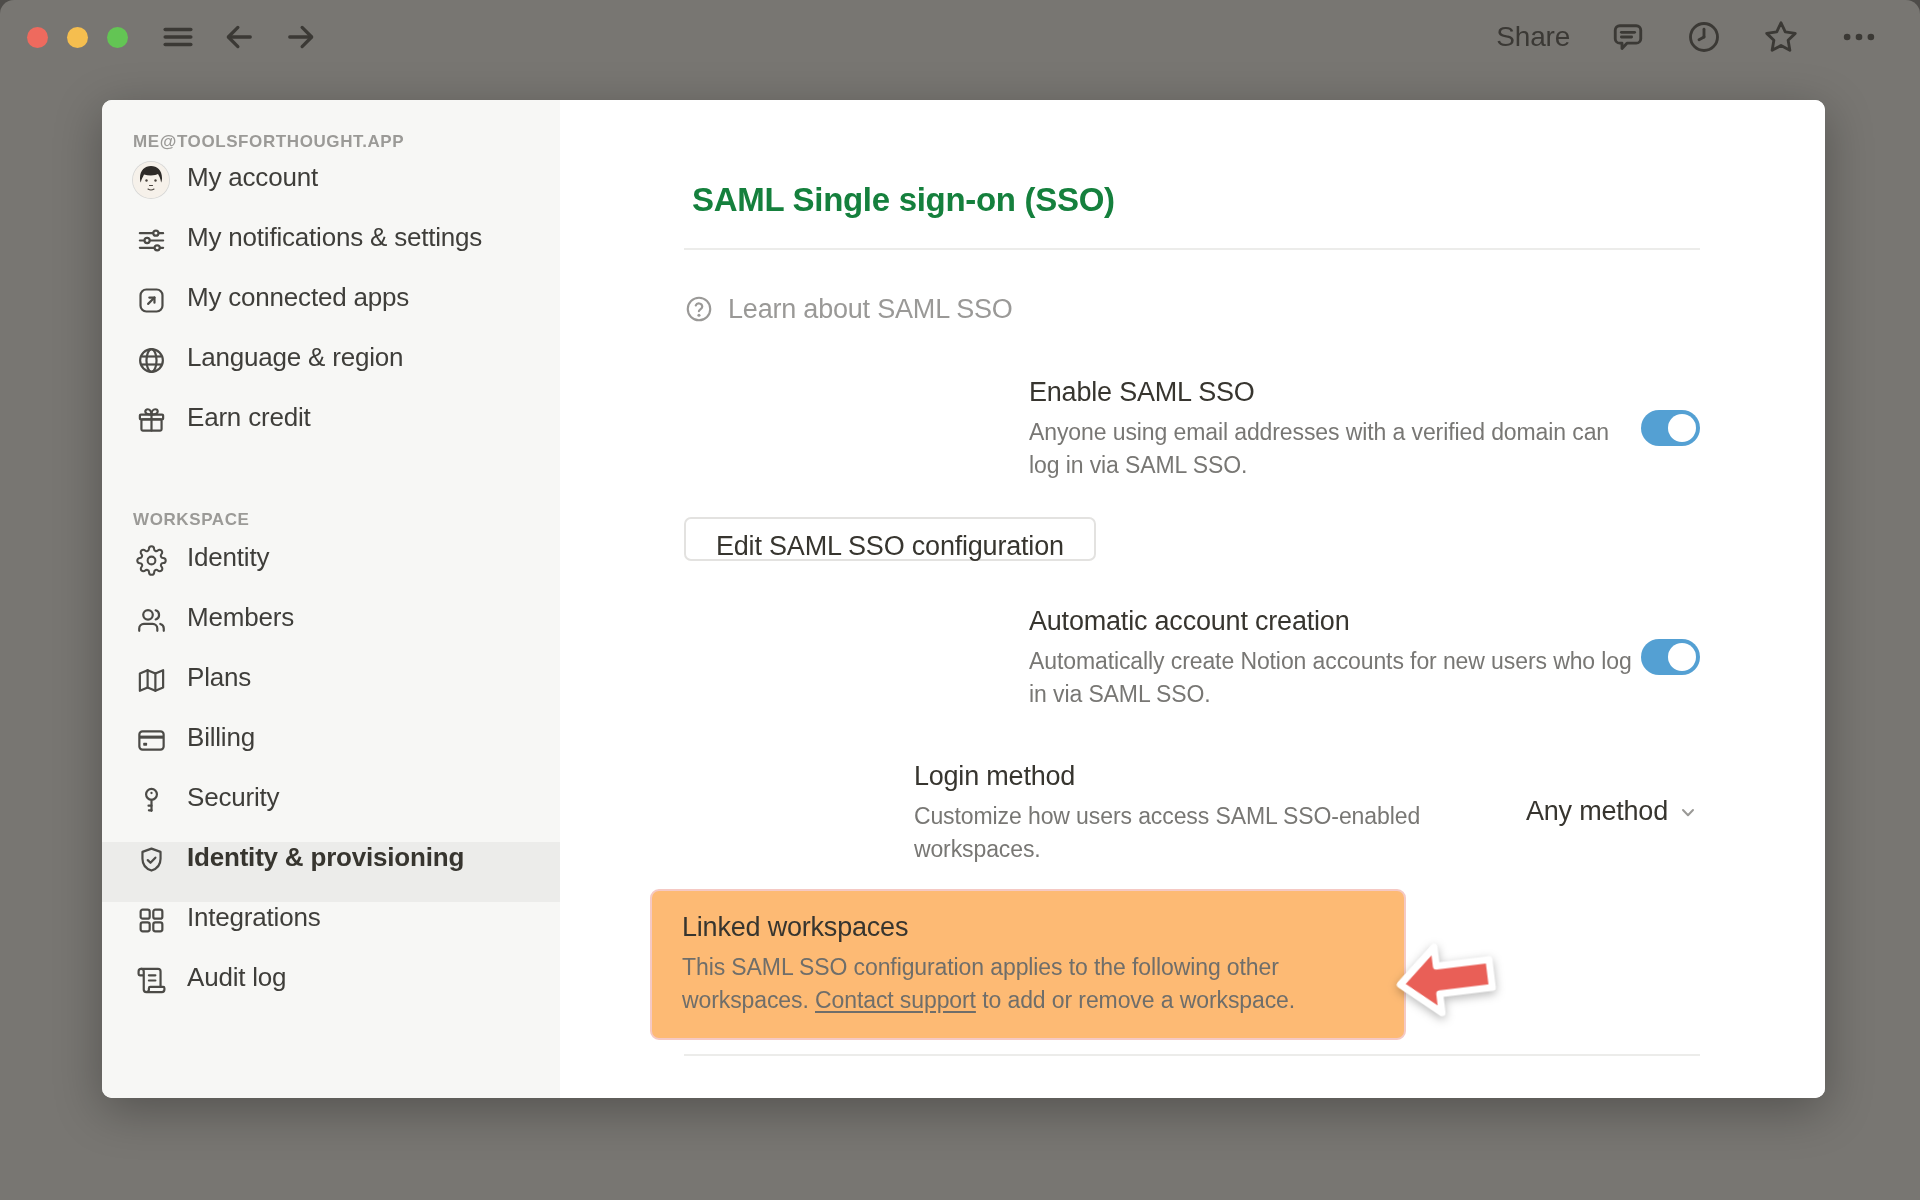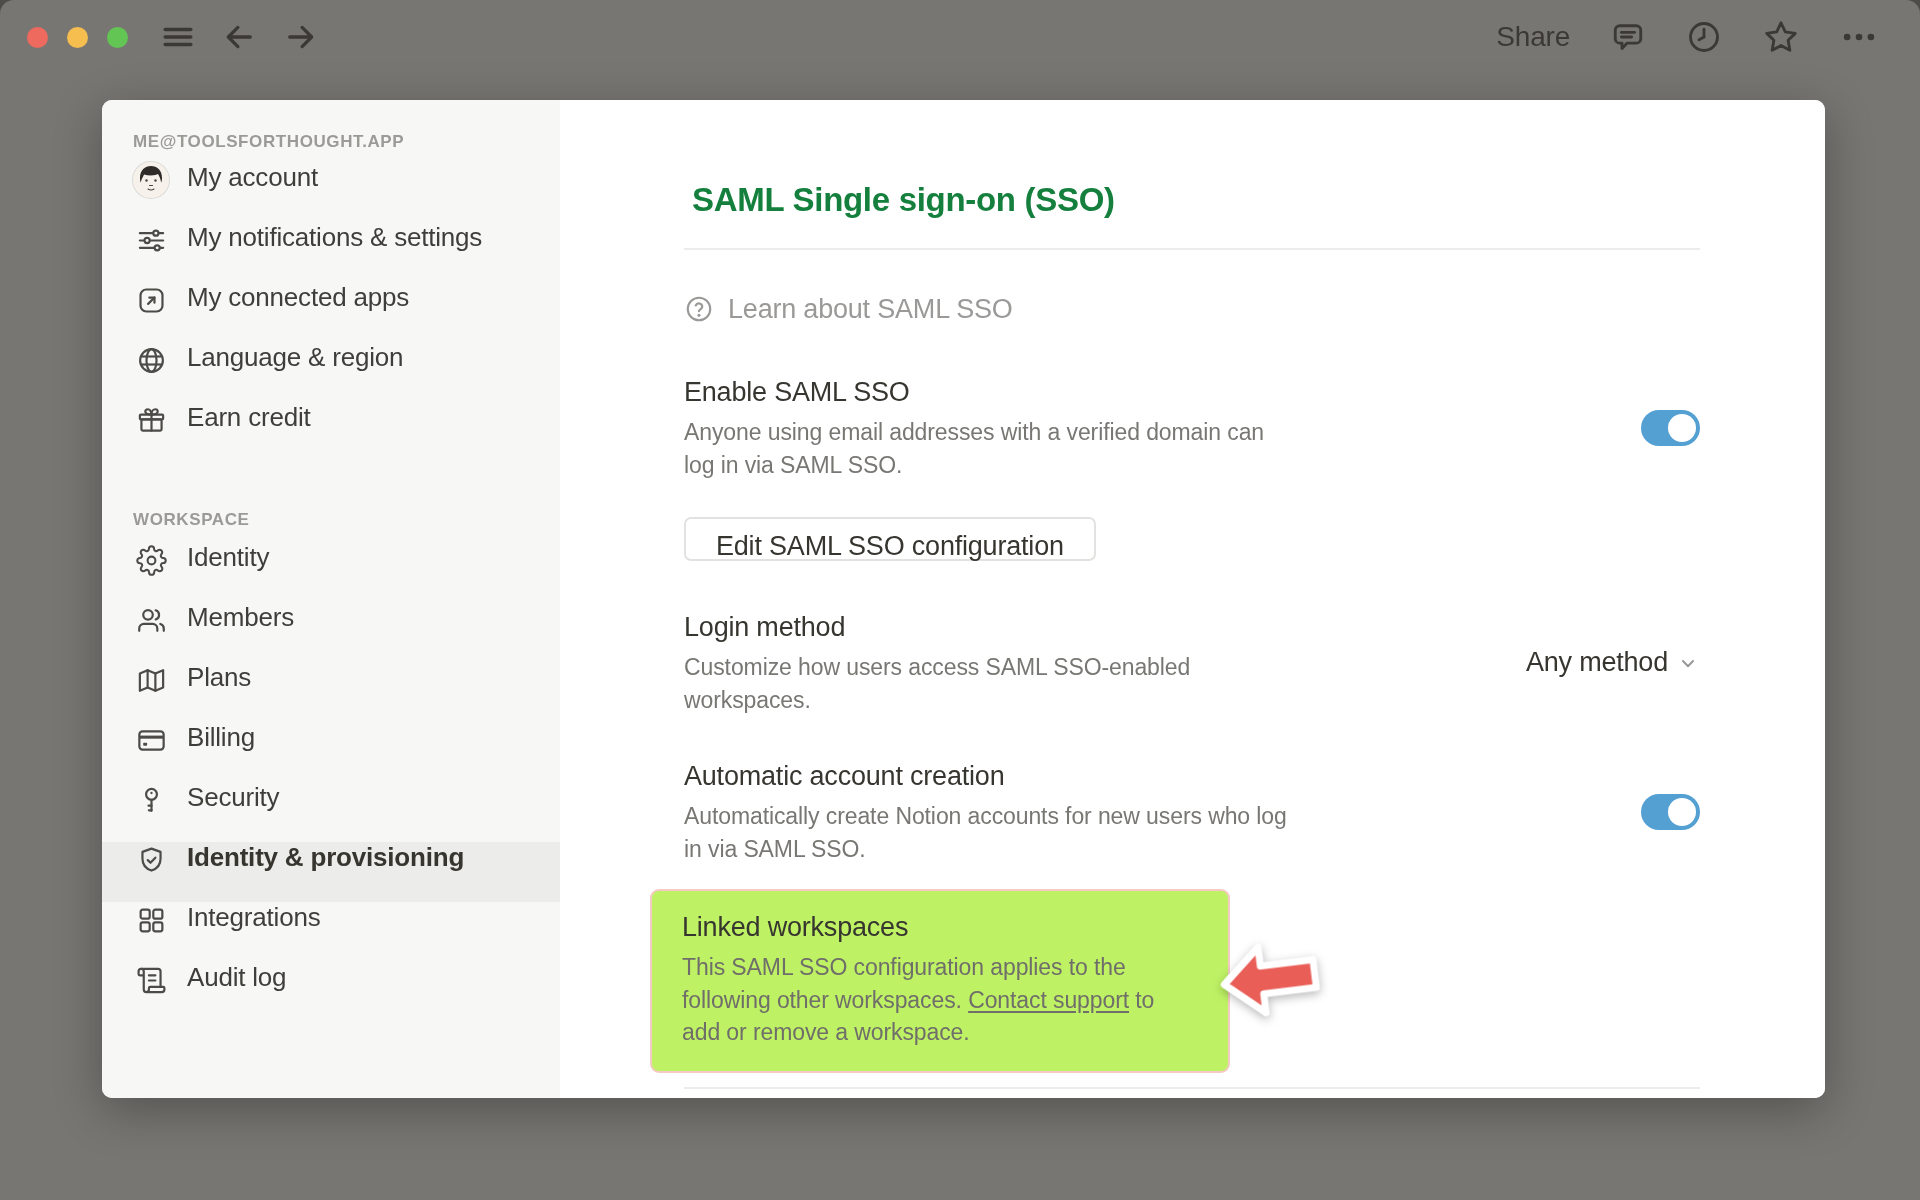--- a/index.html
+++ b/index.html
@@ -32,39 +32,39 @@
   .slabel{margin-left:18px;font-size:26px;color:#3f3e3a;letter-spacing:-0.2px;white-space:nowrap;}
   .avatar-wrap{width:36px;height:36px;border-radius:50%;overflow:hidden;box-shadow:0 0 0 1px rgba(0,0,0,0.12);background:#f6f1ea;}
 
   
   .main{position:absolute;left:458px;right:0;top:0;bottom:0;padding:70px 125px 0 124px;background:#fff;}
   h1.page-title{margin:8px;font-size:33px;line-height:44px;font-weight:700;color:#15803d;letter-spacing:-0.3px;}
   .divider{height:2px;background:#ececea;margin-top:26px;}
   .divider.bottom{margin-top:14px;}
   .learn-row{margin-top:42px;display:flex;align-items:center;gap:14px;color:#9a9997;height:34px;cursor:pointer;width:fit-content;}
   .learn-label{font-size:27px;letter-spacing:-0.2px;}
-  .setting-row{display:flex;justify-content:space-between;align-items:center;}
+  .setting-row{display:flex;justify-content:flex-end;align-items:center;}
   .row-enable{margin-top:48px;}
   .row-login{margin-top:48px;}
   .row-auto{margin-top:42px;}
   .sec-heading{font-size:27px;line-height:36px;font-weight:500;color:#37352f;letter-spacing:-0.2px;}
   .sec-desc{margin-top:6px;font-size:23px;line-height:32.5px;color:#787774;max-width:612px;letter-spacing:-0.1px;}
   .edit-btn{margin-top:36px;display:inline-block;background:#fff;border:2px solid #e3e2e0;border-radius:7px;
             height:44px;line-height:54px;padding:0 30px;font-size:27px;color:#37352f;letter-spacing:-0.2px;cursor:pointer;
             font-family:inherit;}
   .toggle{position:relative;width:59px;height:36px;border-radius:18px;background:#c9c9c6;flex:0 0 59px;cursor:pointer;}
   .toggle[data-state="on"]{background:#54a0d3;}
   .toggle .knob{position:absolute;top:4px;width:28px;height:28px;border-radius:50%;background:#fff;left:4px;transition:left .15s;}
   .toggle[data-state="on"] .knob{left:27px;}
   .select-control{display:flex;align-items:center;gap:8px;cursor:pointer;}
   .select-value{font-size:27px;color:#37352f;letter-spacing:-0.2px;}
   .chevron{color:#9a9996;display:flex;}
 
   
-  .linked-box{position:relative;margin:24px 0 0 -34px;width:580px;background:#bef264;border:2px solid #f5c9c4;border-radius:9px;
+  .linked-box{position:relative;margin:24px 0 0 -34px;width:756px;background:#fdba74;border:2px solid #f5c9c4;border-radius:9px;
               padding:18px 30px 22px 30px;}
   .linked-desc{margin-top:6px;font-size:23px;line-height:32.5px;color:#6f6e6a;letter-spacing:-0.1px;}
   .linked-desc .support-link{text-decoration:underline;text-underline-offset:3px;cursor:pointer;color:#6f6e6a;}
   .pointer-arrow{position:absolute;right:-92px;top:48px;transform:rotate(-7deg);}
 
   svg{display:block;}
 </style>
 </head>
 <body>
 
@@ -311,45 +311,45 @@
           <div class="sec-heading">Enable SAML SSO</div>
           <div class="sec-desc">Anyone using email addresses with a verified domain can log in via SAML SSO.</div>
         </div>
         <div class="toggle" data-state="on">
             <span class="knob"></span>
           </div>
       </div>
 
       <button class="edit-btn">Edit SAML SSO configuration</button>
 
+      <div class="setting-row row-auto">
+        <div>
+          <div class="sec-heading">Automatic account creation</div>
+          <div class="sec-desc">Automatically create Notion accounts for new users who log in via SAML SSO.</div>
+        </div>
+        <div class="toggle" data-state="on">
+            <span class="knob"></span>
+          </div>
+      </div>
+
       <div class="setting-row row-login">
         <div>
           <div class="sec-heading">Login method</div>
           <div class="sec-desc">Customize how users access SAML SSO-enabled workspaces.</div>
         </div>
         <div class="select-control">
           <span class="select-value">Any method</span>
           <span class="chevron">
             <svg width="24" height="24" viewBox="0 0 24 24" fill="none" stroke="#9a9996" stroke-width="2" stroke-linecap="round" stroke-linejoin="round">
                 <polyline points="7 10 12 15.2 17 10"></polyline>
               </svg>
           </span>
         </div>
       </div>
 
-      <div class="setting-row row-auto">
-        <div>
-          <div class="sec-heading">Automatic account creation</div>
-          <div class="sec-desc">Automatically create Notion accounts for new users who log in via SAML SSO.</div>
-        </div>
-        <div class="toggle" data-state="on">
-            <span class="knob"></span>
-          </div>
-      </div>
-
       <div class="linked-box">
         <div class="sec-heading">Linked workspaces</div>
         <div class="linked-desc">
           <span>This SAML SSO configuration applies to the following other workspaces. </span><span class="support-link">Contact support</span><span> to add or remove a workspace.</span>
         </div>
         <span class="pointer-arrow">
           <svg width="100" height="80" viewBox="0 0 100 80" style="filter:drop-shadow(0 3px 5px rgba(0,0,0,0.28));">
               <polygon points="4,40 42,7 42,26 95,26 95,54 42,54 42,73" fill="#e95f57" stroke="#ffffff" stroke-width="7" stroke-linejoin="round"></polygon>
             </svg>
         </span>

